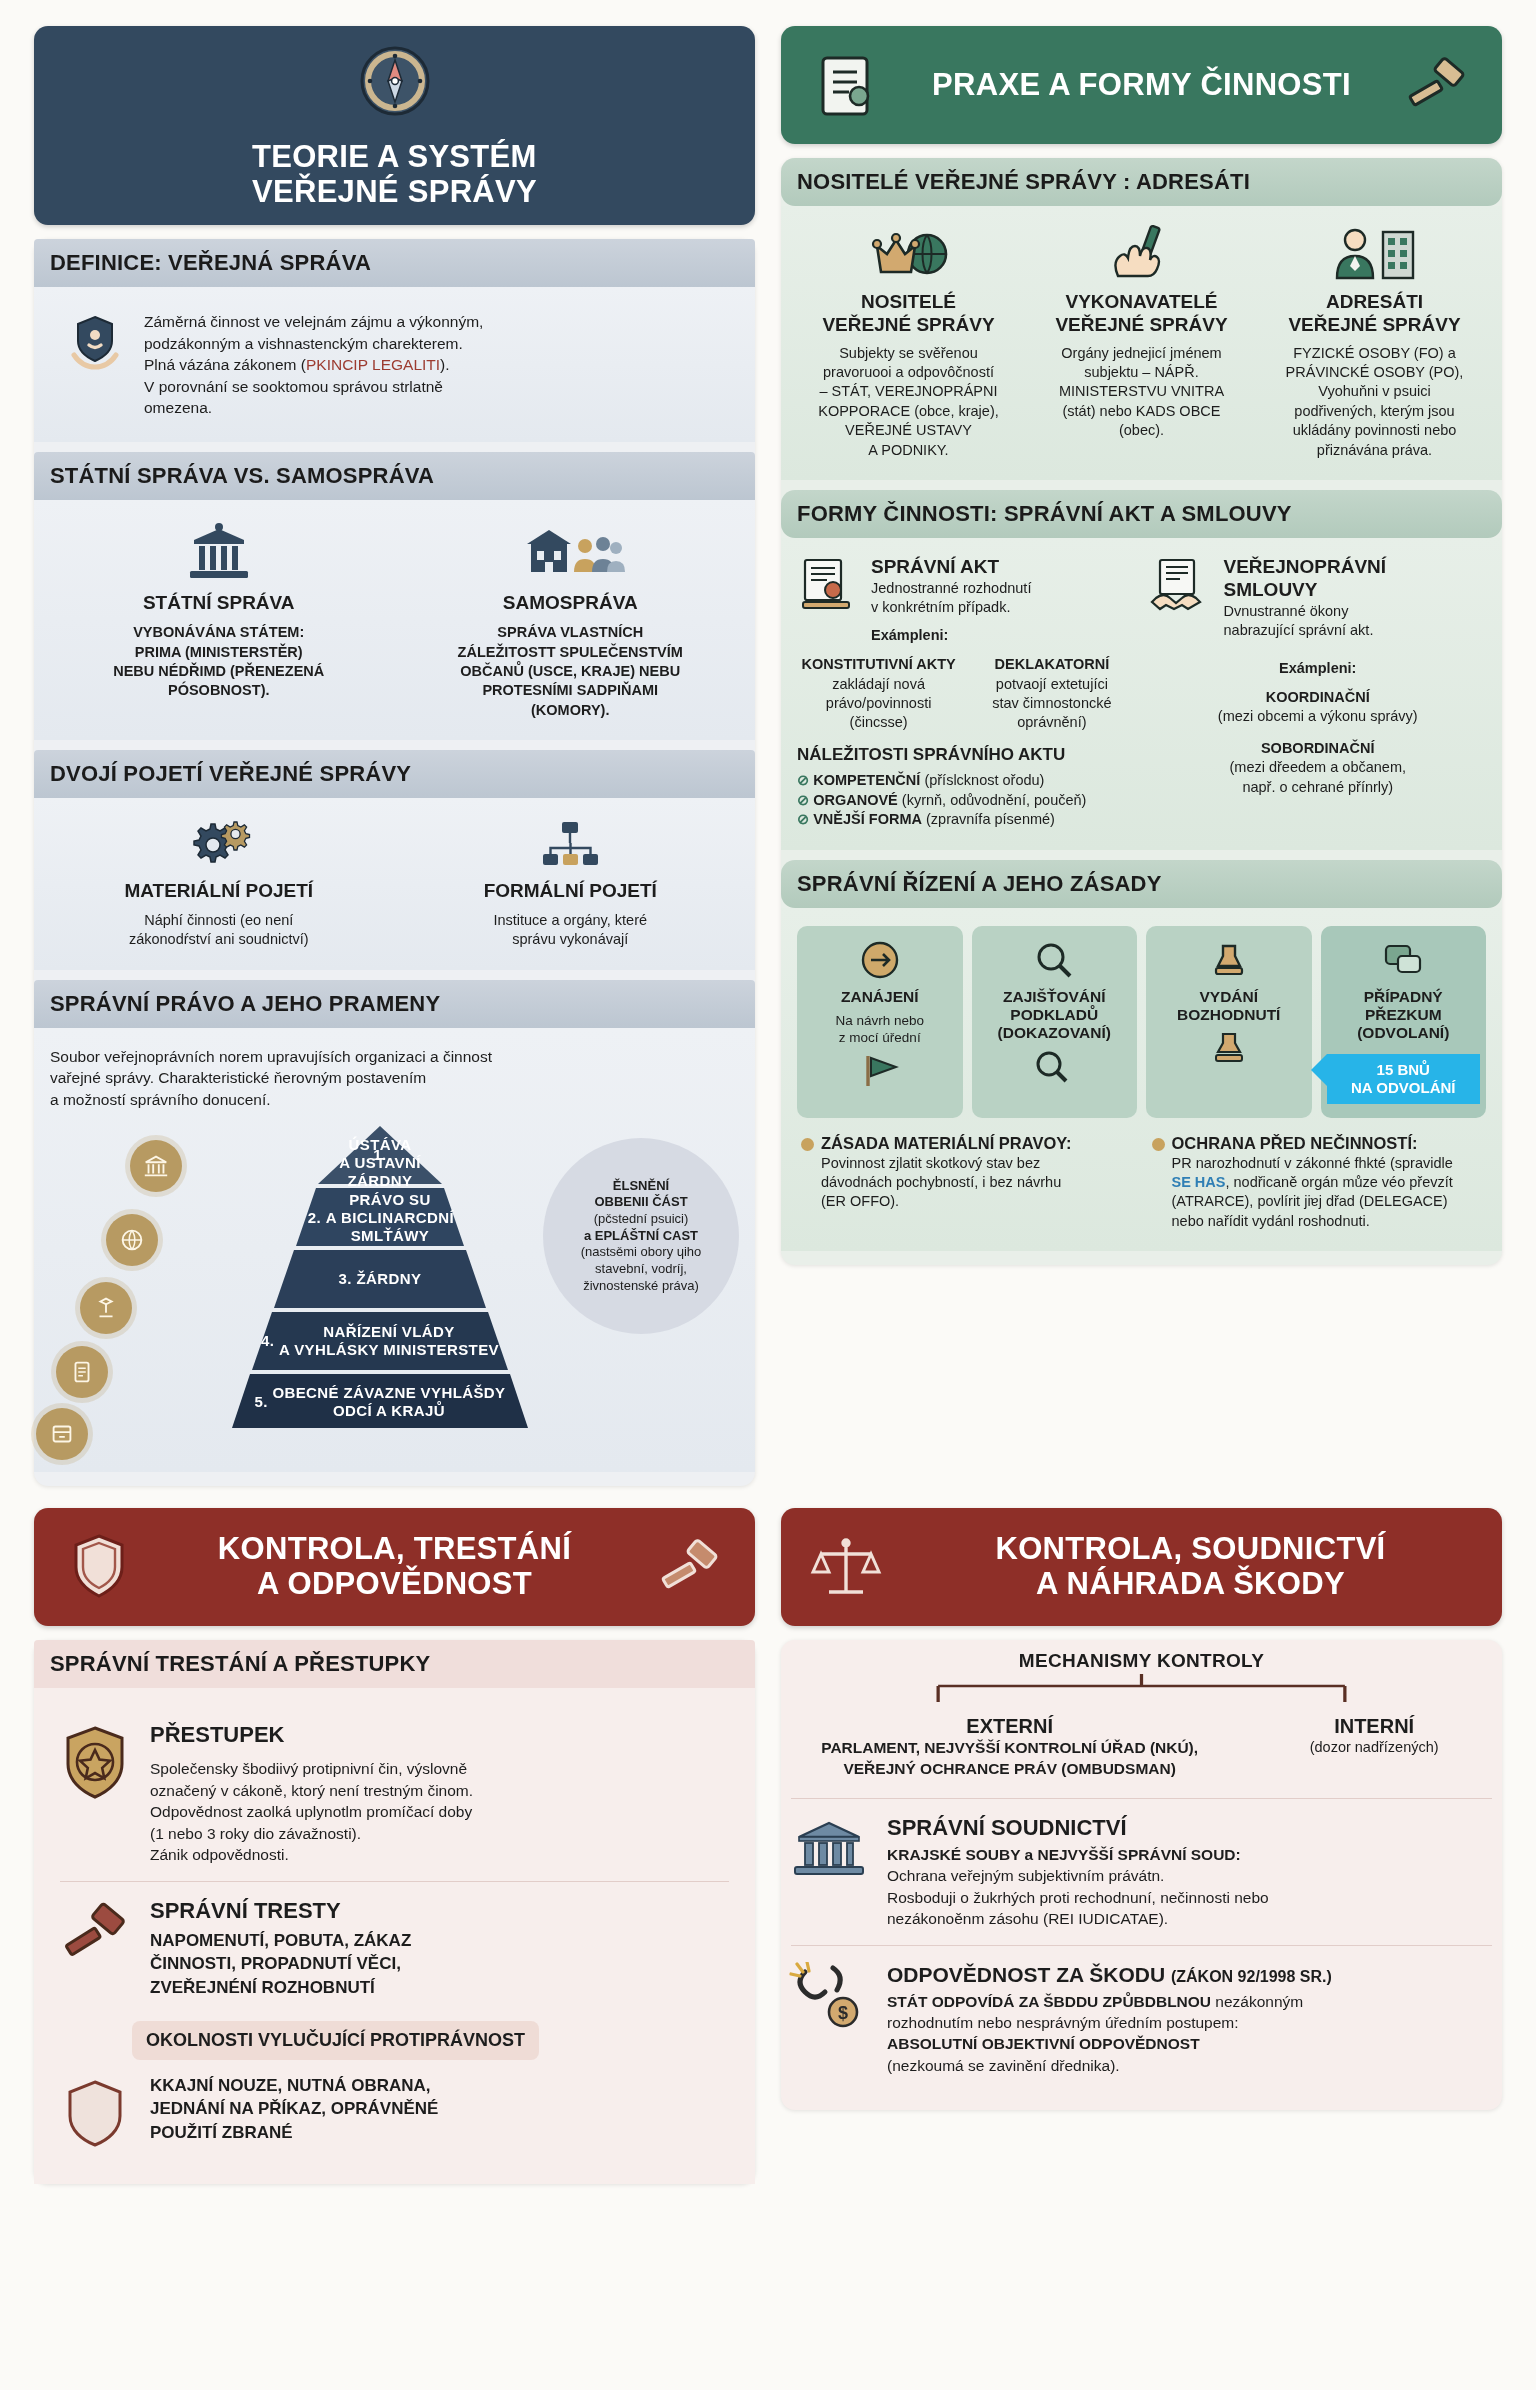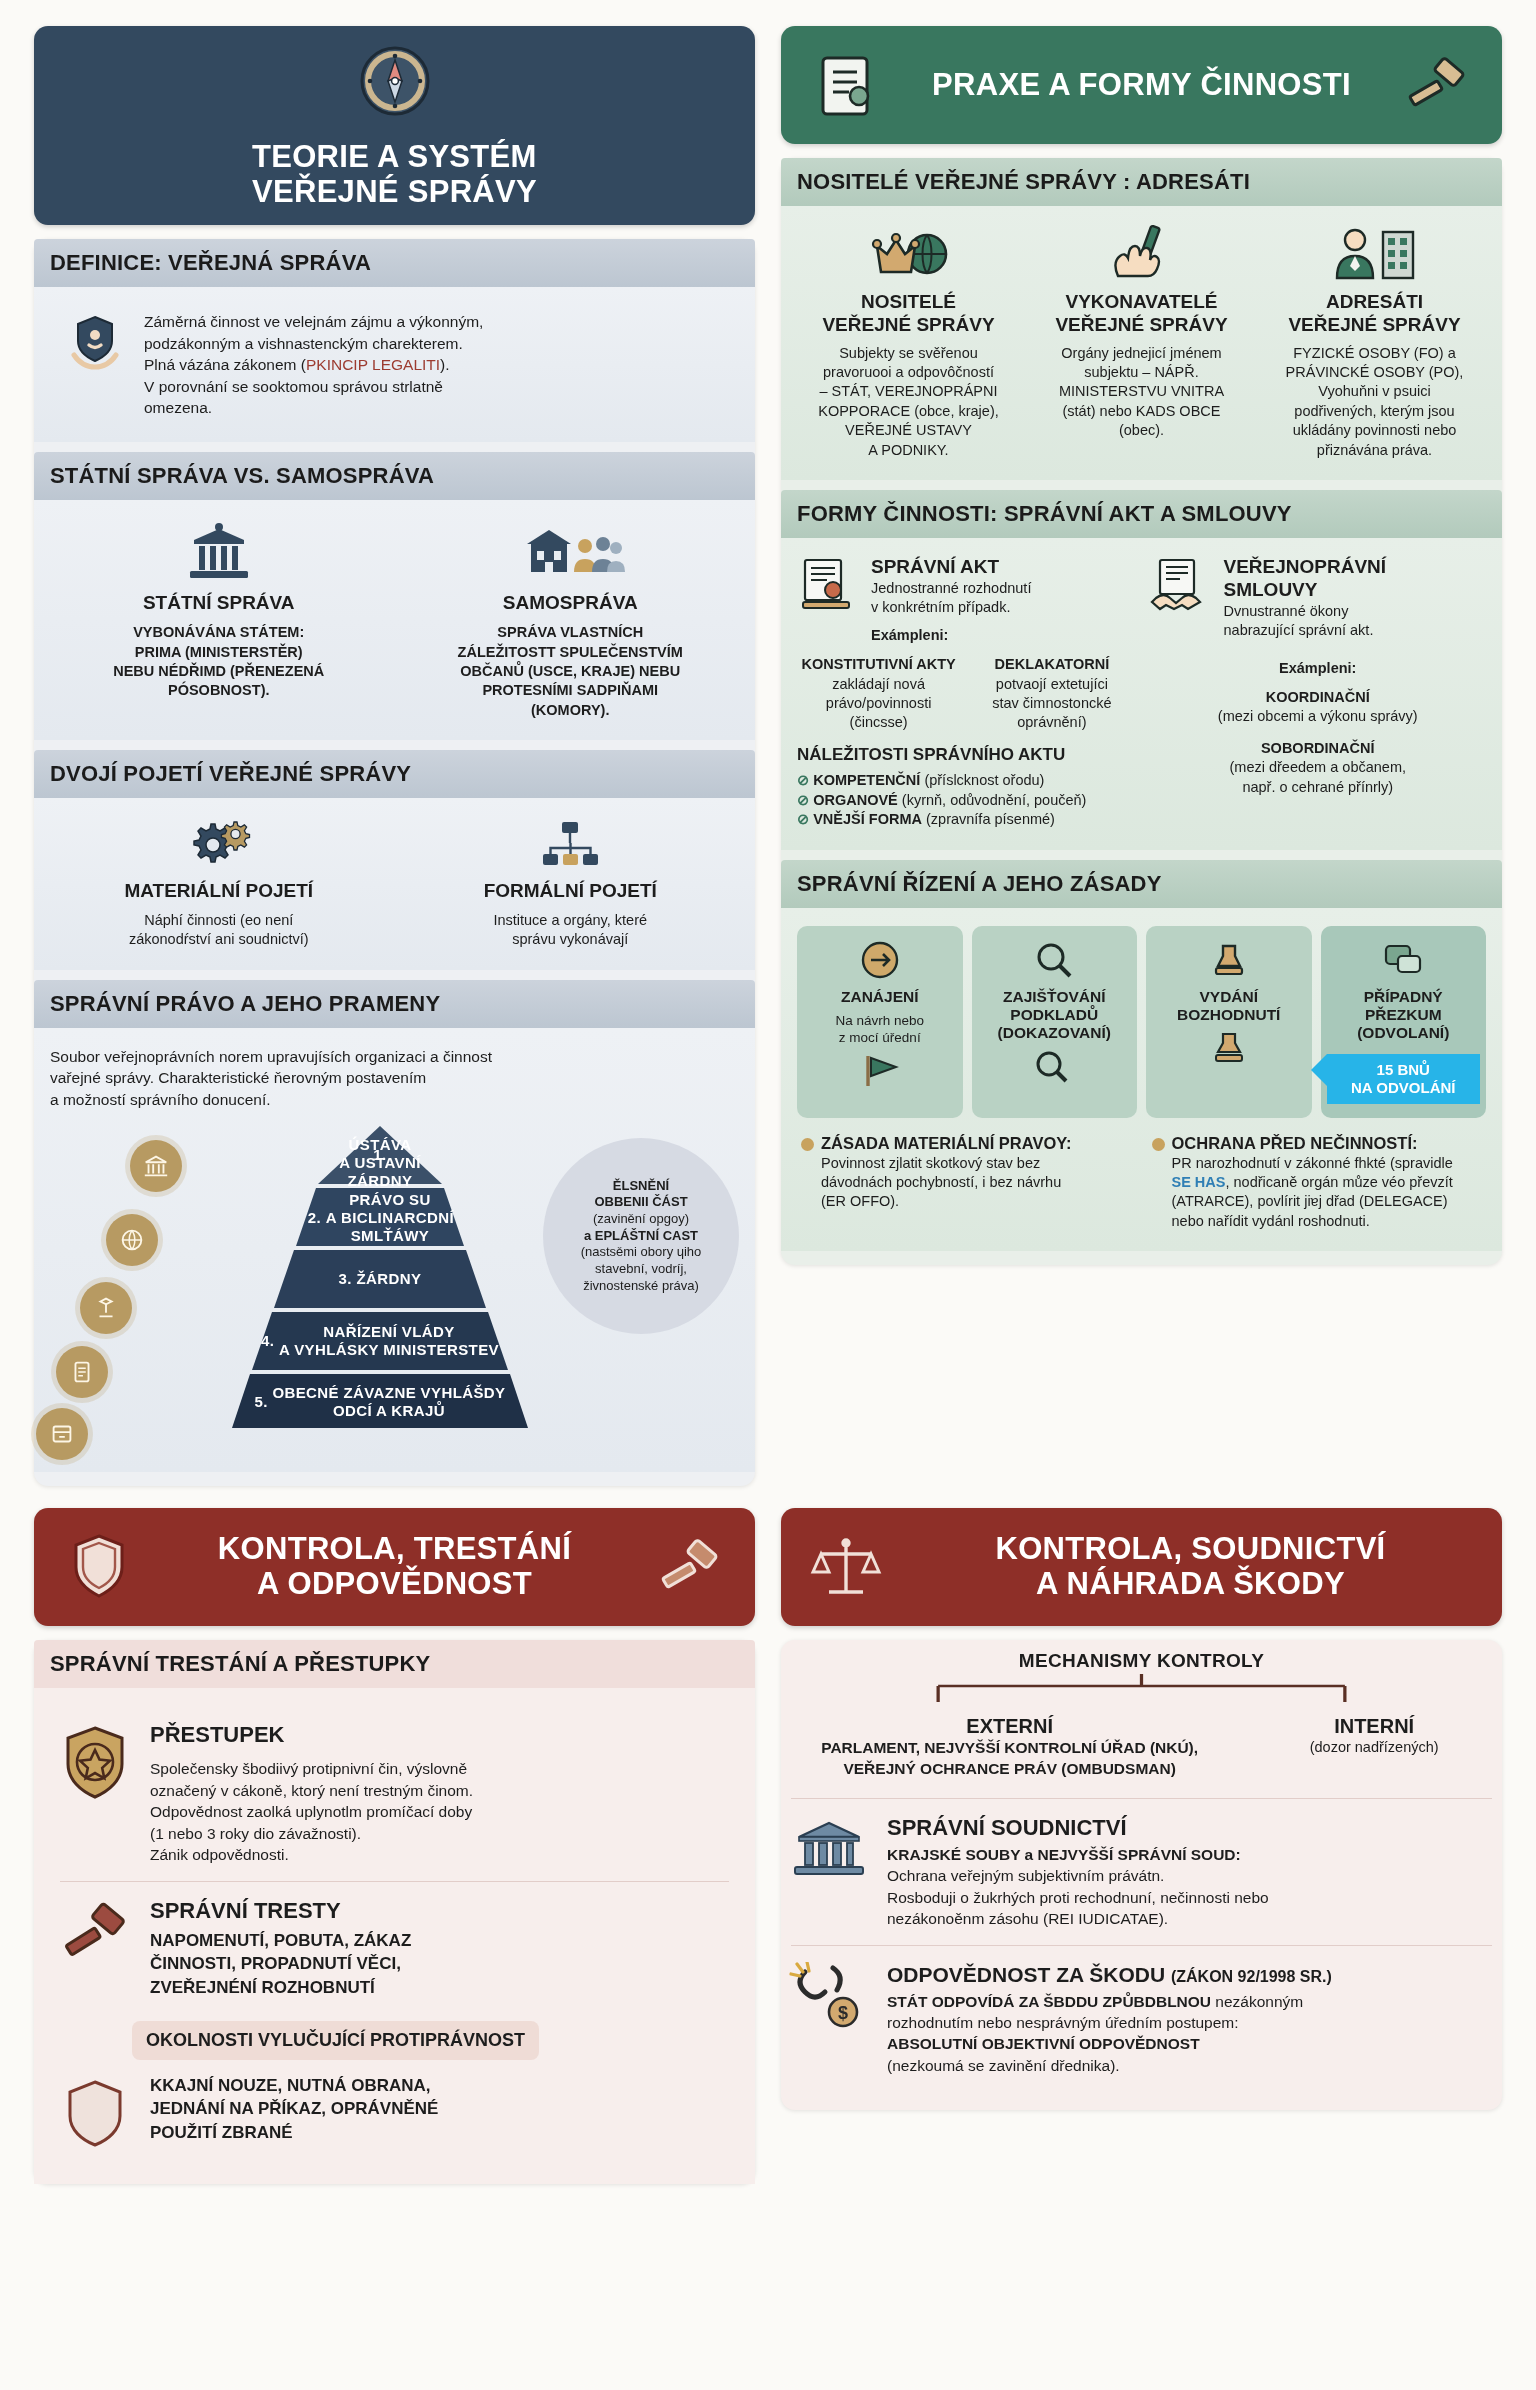--- a/index.html
+++ b/index.html
@@ -27,21 +27,21 @@
     color:#fff; font-weight:bold; font-size:31px; line-height:1.12;
     letter-spacing:.3px; flex:1;
   }
   .phead.green .ptitle, .phead.red .ptitle { text-align:center; }
   .hicon { width:78px; height:78px; flex:none; }
   .sbar {
     font-weight:bold; font-size:22px; letter-spacing:.2px;
     padding:11px 16px; border-radius:4px 4px 0 0;
   }
   .sbar.blue  { background:linear-gradient(180deg,#ccd3dc,#bcc6d1); color:#1b1b1b; }
-  .sbar.green { background:linear-gradient(180deg,#c3d6ca,#b2cabc); color:#1b1b1b; }
+  .sbar.green { background:linear-gradient(180deg,#c3d6ca,#b2cabc); color:#1b1b1b;border-radius:14px; }
   .sbody { padding:18px 16px 20px; }
   .sbody.blue  { background:linear-gradient(180deg,#eef1f5,#e4e9ef); }
   .sbody.green { background:linear-gradient(180deg,#e7efe8,#dce8de); }
 
   .leftcard  { background:#eef0f3; border-radius:14px; padding:0 0 14px; box-shadow:0 1px 4px rgba(0,0,0,.10); }
   .rightcard { background:#e9efe9; border-radius:14px; padding:0 0 14px; box-shadow:0 1px 4px rgba(0,0,0,.10); }
 
   
   .body-txt { font-size:15.5px; line-height:1.38; }
   .bold { font-weight:bold; }
@@ -301,21 +301,21 @@
             <div class="badge" style="left:-14px;top:286px">
               <svg viewBox="0 0 30 30" width="28" height="28">
                   <rect x="6" y="7" width="18" height="16" rx="2" stroke="#fdf6e6" stroke-width="2" fill="none"></rect>
                   <path d="M6 13h18M12 18h6" stroke="#fdf6e6" stroke-width="1.8"></path>
                 </svg>
             </div>
 
             <div class="bubble">
               <div class="bold">ĚLSNĚNÍ</div>
               <div class="bold">OBBENII ČÁST</div>
-              <div>(zavinění opgoy)</div>
+              <div>(pčstední psuici)</div>
               <div class="bold">a EPLÁŠTNÍ CAST</div>
               <div>(nastsěmi obory ɥiho</div>
               <div>stavební, vodríj,</div>
               <div>živnostenské práva)</div>
             </div>
           </div>
         </div>
       </div>
     </div>
 

